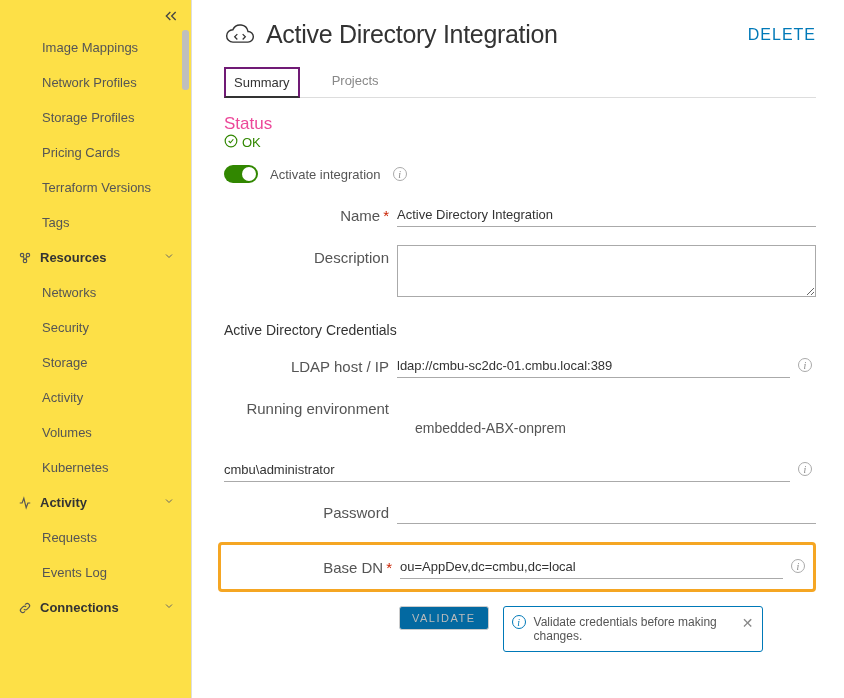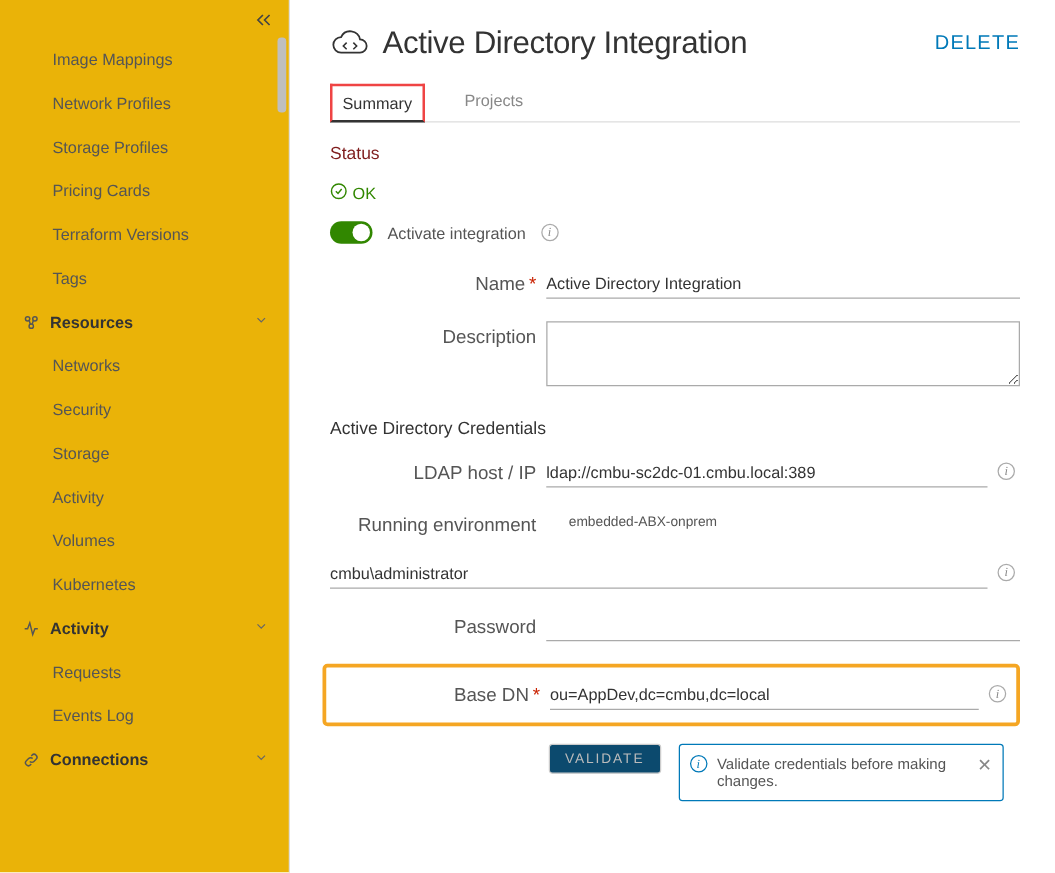--- a/index.html
+++ b/index.html
@@ -1,54 +1,54 @@
 <!DOCTYPE html>
 <html><head>
 <meta charset="utf-8">
 <style>
 * { box-sizing: border-box; margin: 0; padding: 0; }
 body { font-family: -apple-system, BlinkMacSystemFont, "Segoe UI", Arial, sans-serif; font-size: 13px; color: #313131; background: #fff; width: 844px; height: 698px; overflow: hidden; position: relative; }
 .app { display: flex; height: 100%; }
-.sidebar { width: 232px; background: #eab308; border-right: 1px solid #ddd; position: relative; overflow-y: auto; }
+.sidebar { width: 192px; background: #fde047; border-right: 1px solid #ddd; position: relative; overflow-y: auto; }
 .collapse-btn { position: absolute; top: 8px; right: 8px; width: 20px; height: 20px; cursor: pointer; color: #444; }
 .nav { padding: 30px 0 10px 0; }
 .nav-item { padding: 10px 16px 10px 42px; color: #555; cursor: pointer; font-size: 13px; }
 .nav-group { padding: 10px 16px 10px 18px; font-weight: 600; color: #333; cursor: pointer; display: flex; align-items: center; gap: 6px; }
 .nav-group .chev { margin-left: auto; color: #666; }
 .nav-group .gicon { width: 16px; display: inline-flex; color: #555; }
 .scroll-ind { position: absolute; top: 30px; right: 2px; width: 7px; height: 60px; background: #bfbfbf; border-radius: 3px; }
 .main { flex: 1; padding: 20px 28px 20px 32px; position: relative; overflow: hidden; }
 .title-row { display: flex; align-items: center; gap: 10px; margin-bottom: 18px; }
 .cloud-icon { width: 32px; height: 28px; color: #333; }
 .page-title { font-size: 25px; font-weight: 300; color: #333; letter-spacing: -0.3px; }
 .delete-link { margin-left: auto; color: #0079b8; font-size: 16px; letter-spacing: 1px; font-weight: 500; cursor: pointer; }
 .tabs { display: flex; gap: 24px; border-bottom: 1px solid #ddd; margin-bottom: 16px; }
 .tab { padding: 6px 8px; color: #888; cursor: pointer; font-size: 13px; }
-.tab.active { border: 2px solid #ef4444; color: #333; border-bottom: 2px solid #333; margin-bottom: -1px; }
+.tab.active { border: 2px solid #701a75; color: #333; border-bottom: 2px solid #333; margin-bottom: -1px; }
 .status-block { margin-bottom: 14px; }
-.status-label { font-size: 14px; font-weight: 300; color: #7f1d1d; margin-bottom: 16px; }
+.status-label { font-size: 17px; font-weight: 300; color: #ec4899; margin-bottom: 0; }
 .status-ok { color: #318700; display: flex; align-items: center; gap: 4px; font-size: 13px; }
 .toggle-row { display: flex; align-items: center; gap: 12px; margin-bottom: 20px; }
 .toggle { width: 34px; height: 18px; background: #318700; border-radius: 10px; position: relative; cursor: pointer; }
 .toggle::after { content: ""; position: absolute; width: 14px; height: 14px; background: #fff; border-radius: 50%; top: 2px; right: 2px; }
 .toggle-label { color: #555; font-size: 13px; }
 .info-icon { width: 14px; height: 14px; color: #888; border: 1px solid #aaa; border-radius: 50%; display: inline-flex; align-items: center; justify-content: center; font-size: 10px; font-style: italic; font-family: serif; cursor: help; }
 .form-row { display: flex; align-items: flex-start; margin-bottom: 18px; gap: 8px; }
 .form-label { width: 165px; color: #555; font-size: 15px; padding-top: 4px; text-align: right; }
 .req { color: #c92100; margin-left: 3px; }
 .form-input { flex: 1; min-width: 0; }
 .text-input { width: 100%; border: none; border-bottom: 1px solid #aaa; padding: 4px 0; font-size: 13px; background: transparent; color: #333; outline: none; }
 .text-input::placeholder { color: #999; }
 .textarea-input { width: 100%; height: 52px; border: 1px solid #aaa; resize: both; font-size: 13px; padding: 4px; font-family: inherit; }
-.static-value { padding: 4px 0 4px 18px; color: #555; font-size: 11px; }
+.static-value { padding: 4px 0 4px 18px; color: #555; font-size: 14px; margin-top: 20px; }
 .section-head { font-size: 14px; font-weight: 300; color: #333; margin: 22px 0 16px 0; }
 .trail-info { width: 18px; display: flex; align-items: center; padding-top: 4px; }
 .highlight-box { border: 3px solid #f5a623; border-radius: 4px; padding: 10px 4px 10px 0; margin-left: -6px; }
 .validate-row { display: flex; align-items: flex-start; gap: 14px; padding-left: 175px; margin-top: 14px; }
-.validate-btn { border: 1px solid #ccc; background: #0c4a6e; color: #bbb; padding: 5px 12px; font-size: 11px; letter-spacing: 1.5px; border-radius: 3px; cursor: not-allowed; }
+.validate-btn { border: 1px solid #ccc; background: #0369a1; color: #bbb; padding: 5px 12px; font-size: 11px; letter-spacing: 1.5px; border-radius: 3px; cursor: not-allowed; }
 .notice-box { flex: 1; border: 1px solid #0079b8; border-radius: 3px; padding: 8px 28px 8px 30px; font-size: 12px; color: #555; position: relative; max-width: 260px; }
 .notice-icon { position: absolute; left: 8px; top: 8px; width: 14px; height: 14px; border: 1px solid #0079b8; border-radius: 50%; color: #0079b8; display: flex; align-items: center; justify-content: center; font-size: 10px; font-style: italic; font-family: serif; }
 .notice-close { position: absolute; right: 8px; top: 8px; color: #888; cursor: pointer; font-size: 14px; }
 </style>
 </head>
 <body>
 
 <div class="app">
   <div class="sidebar">
     <div class="collapse-btn">

